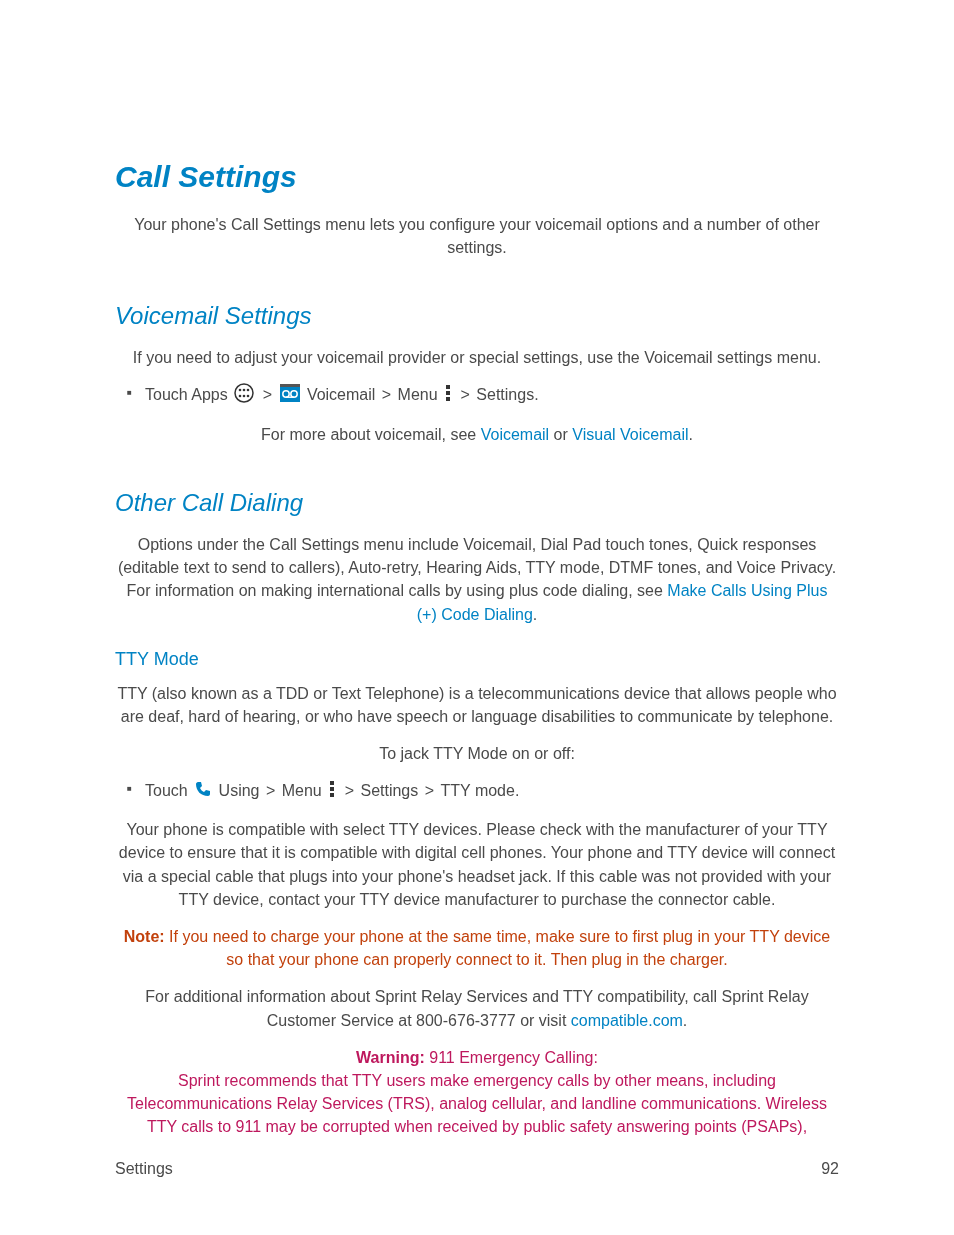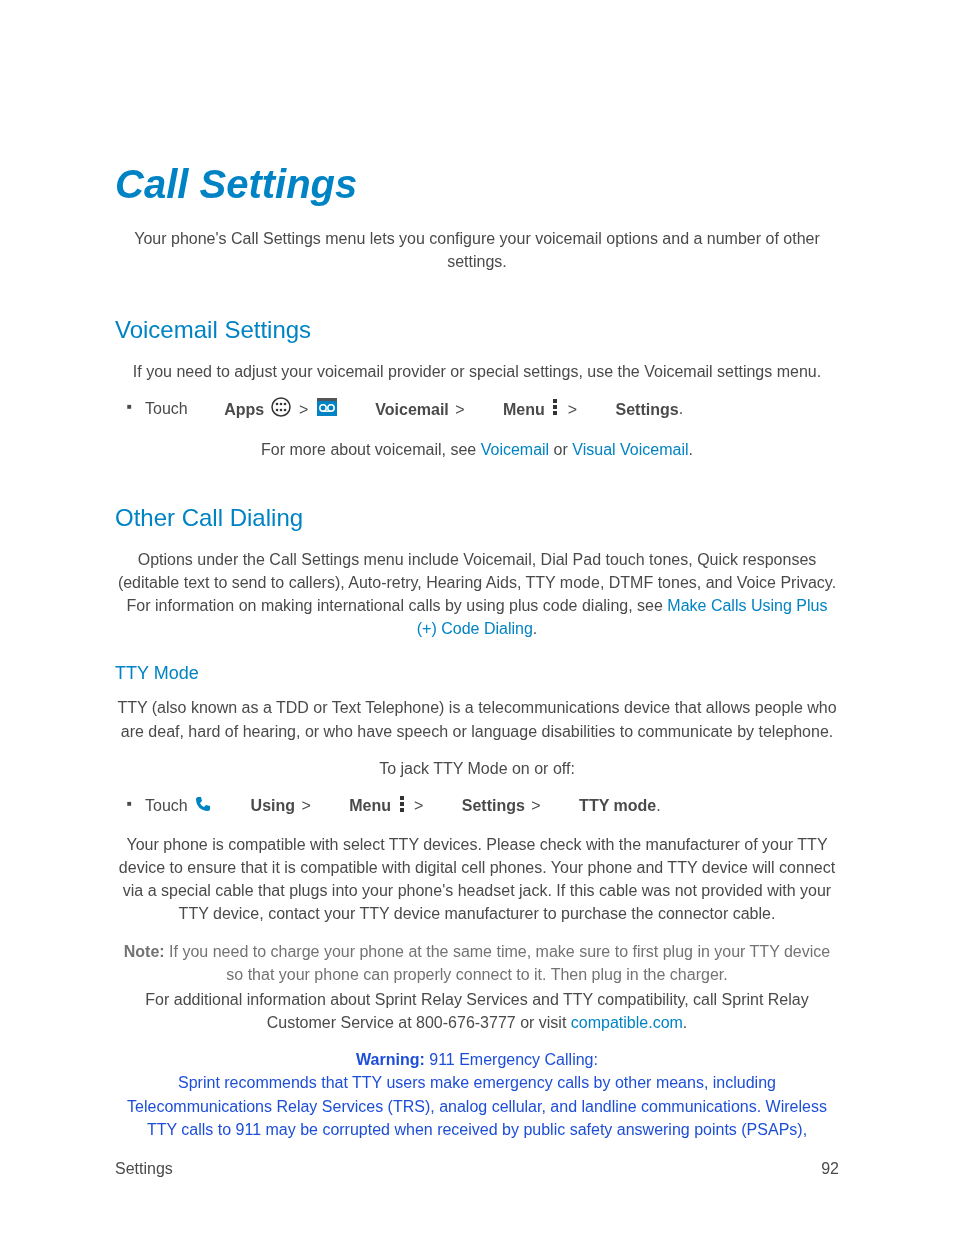--- a/index.html
+++ b/index.html
@@ -12,25 +12,26 @@
     min-height: 1235px;
     position: relative;
     padding: 155px 115px 0 115px;
     line-height: 1.45;
   }
   h1 {
     font-family: Arial, sans-serif;
     font-style: italic;
     font-weight: bold;
     color: #0083c4;
-    font-size: 40px;
+    font-size: 30px;
     margin-bottom: 14px;
   }
   h2 {
     font-family: Arial, sans-serif;
+    font-style: italic;
     font-weight: normal;
     color: #0083c4;
     font-size: 24px;
     margin-top: 40px;
     margin-bottom: 12px;
   }
   h3 {
     font-family: Arial, sans-serif;
     font-weight: normal;
     color: #0083c4;
@@ -42,25 +43,25 @@
   ul { list-style: none; margin: 10px 0 14px 0; padding-left: 30px; }
   li { position: relative; padding-left: 0; margin-bottom: 8px; color: #4a4a4a; }
   li::before {
     content: "■";
     position: absolute;
     left: -18px;
     top: 4px;
     font-size: 8px;
     color: #4a4a4a;
   }
-  .bold { font-weight: bold; margin-left: 32px; }
+  .bold { font-weight: normal; }
   a.link { color: #0083c4; text-decoration: none; cursor: pointer; }
-  .note { color: #737373; margin-bottom: 2px; }
+  .note { color: #c2410c; margin-bottom: 14px; }
   .note .label { font-weight: bold; }
-  .warn { color: #1d4ed8; margin-bottom: 14px; }
+  .warn { color: #be185d; margin-bottom: 14px; }
   .warn .label { font-weight: bold; }
   .footer {
     position: absolute;
     bottom: 55px;
     left: 115px;
     right: 115px;
     display: flex;
     justify-content: space-between;
     color: #4a4a4a;
     font-size: 16px;

